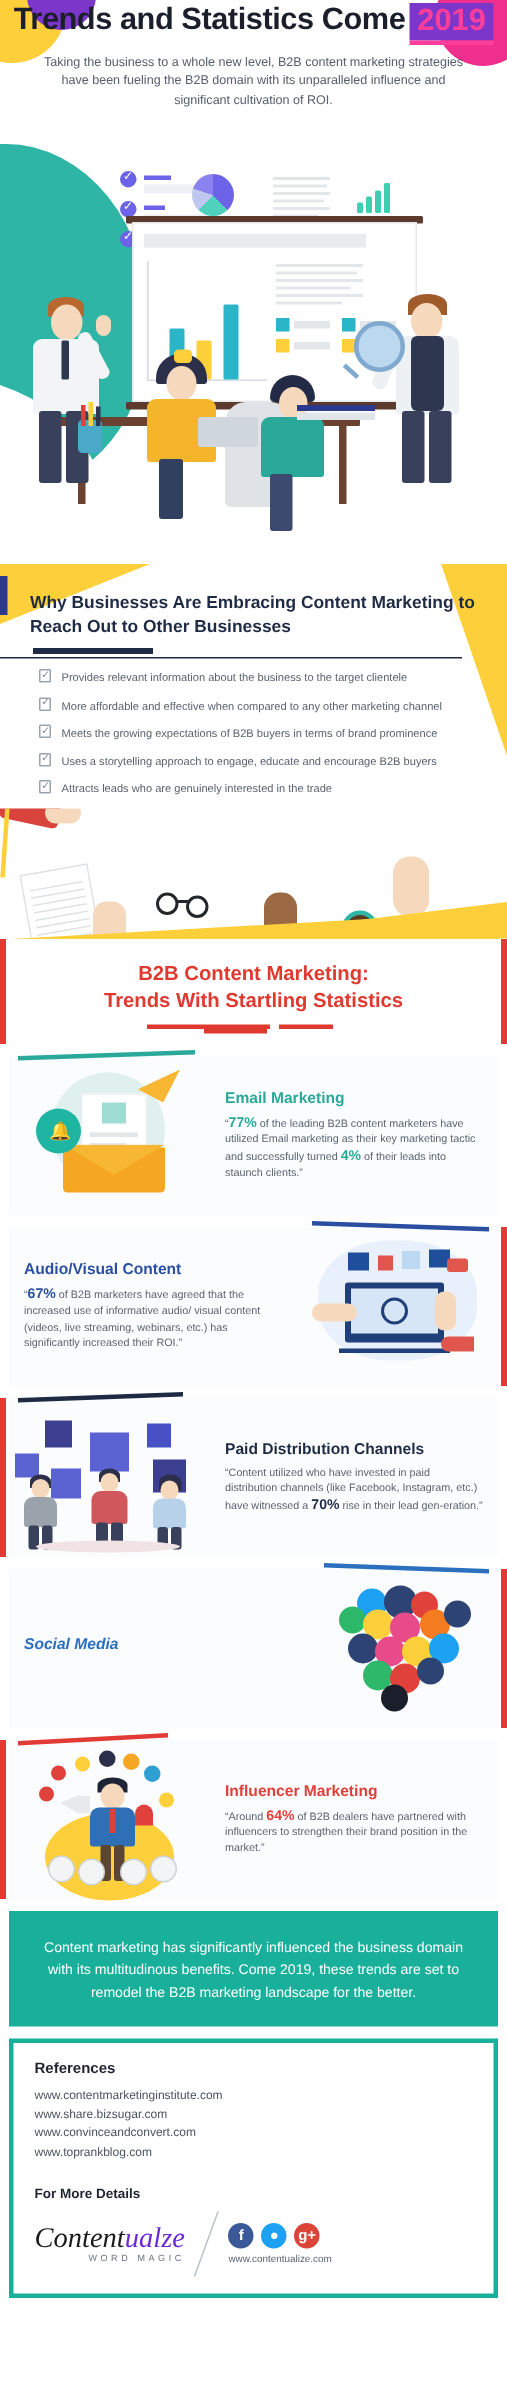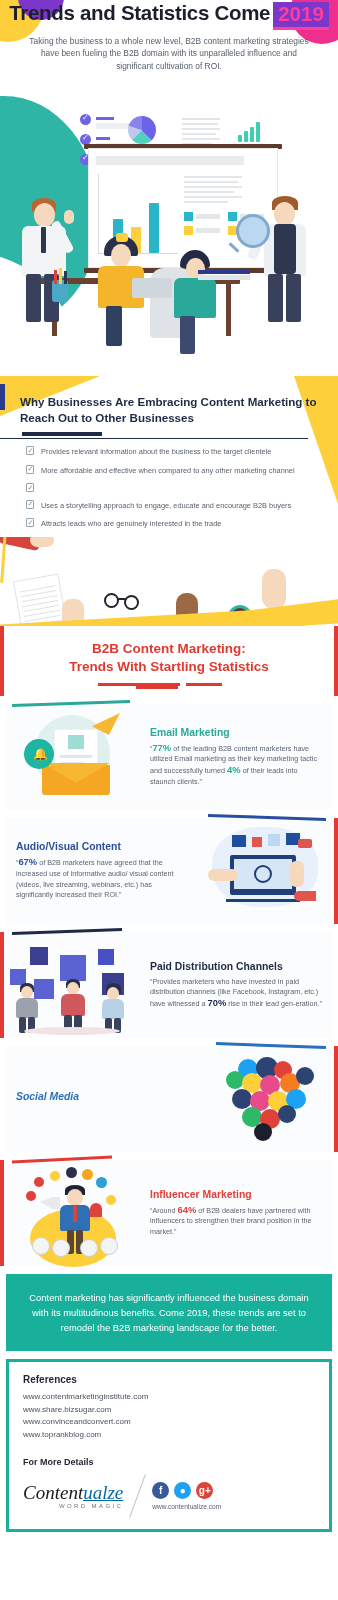--- a/index.html
+++ b/index.html
@@ -140,21 +140,21 @@
       padding: 16px 18px; font-size: 9.4px; line-height: 15px; }
 
   
   .refs-outer { margin: 8px 6px 8px; border: 3px solid #18b09b; background: #fff; padding: 12px 14px 10px; }
   .refs-h { font-size: 10px; font-weight: bold; color: #1f2430; margin-bottom: 6px; }
   .refs-list { list-style: none; }
   .refs-list li { font-size: 8px; color: #4a5361; line-height: 12.5px; }
   .more-h { font-size: 9px; font-weight: bold; color: #1f2430; margin: 16px 0 6px; }
   .brandrow { display: flex; align-items: center; gap: 8px; }
   .logo { font-family: "Liberation Serif", serif; font-size: 19px; font-style: italic; color: #1b1b1b; line-height: 1; }
-  .logo .c1 { color: #1b1b1b; } .logo .c2 { color: #0369a1; text-decoration: underline; }
+  .logo .c1 { color: #1b1b1b; } .logo .c2 { color: #6d28d9; }
   .logo-sub { font-size: 6px; letter-spacing: 2.4px; color: #6b7280; text-align: right; margin-top: 1px; }
   .slash { width: 1px; height: 46px; background: #b9c2cb; transform: rotate(20deg); margin: 0 6px; }
   .socials { display: flex; gap: 5px; }
   .soc { width: 17px; height: 17px; border-radius: 50%; color: #fff; font-weight: bold;
       font-size: 10px; display: flex; align-items: center; justify-content: center; }
   .soc.fb { background: #3b5998; } .soc.tw { background: #1da1f2; } .soc.gp { background: #db4437; }
   .soc-url { font-size: 6.6px; color: #5b6472; margin-top: 4px; }
 </style>
 </head>
 <body>
@@ -290,20 +290,21 @@
         <li class="why-li">
           <span class="why-ic"></span>
           <span>Provides relevant information about the business to the target clientele</span>
         </li>
         <li class="why-li">
           <span class="why-ic"></span>
           <span>More affordable and effective when compared to any other marketing channel</span>
         </li>
         <li class="why-li">
           <span class="why-ic"></span>
+          <span>Meets the growing expectations of B2B buyers in terms of brand prominence</span>
         </li>
         <li class="why-li">
           <span class="why-ic"></span>
           <span>Uses a storytelling approach to engage, educate and encourage B2B buyers</span>
         </li>
         <li class="why-li">
           <span class="why-ic"></span>
           <span>Attracts leads who are genuinely interested in the trade</span>
         </li>
       </ul>
@@ -436,21 +437,21 @@
           <div class="head" style="left:7px;top:4px;width:12px;height:13px;"></div>
           <div class="body-sh" style="left:2px;top:16px;width:22px;height:20px;background:#b7d2e8;"></div>
           <div class="leg" style="left:5px;top:35px;width:7px;height:15px;"></div>
           <div class="leg" style="left:14px;top:35px;width:7px;height:15px;"></div>
         </div>
         <div class="circ" style="left:18px;top:92px;width:96px;height:8px;background:#f1e3e3;"></div>
       </div>
       <div class="card-txt">
         <div class="card-h t-navy">Paid Distribution Channels</div>
         <p class="card-p">
-          <span>“Provides marketers who have invested in paid distribution channels (like Facebook, Instagram, etc.) have witnessed a </span><b class="b-navy">70%</b><span> rise in their lead gen-eration.”</span>
+          <span>“Content utilized who have invested in paid distribution channels (like Facebook, Instagram, etc.) have witnessed a </span><b class="b-navy">70%</b><span> rise in their lead gen-eration.”</span>
         </p>
       </div>
     </div>
 
     <div class="card rev">
       <div class="edge-red" style="right:-6px;"></div>
       <div class="accent-line" style="right:6px;top:-2px;width:110px;background:#2b6fbf;transform:skewY(2deg);"></div>
       <div class="card-art">
         <div class="circ" style="left:40px;top:10px;width:20px;height:20px;background:#1da1f2;"></div>
         <div class="circ" style="left:58px;top:8px;width:22px;height:22px;background:#2d4373;"></div>

